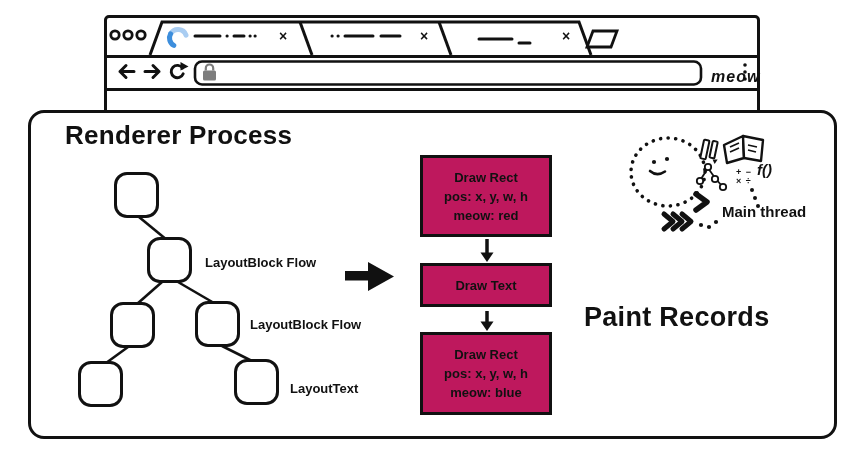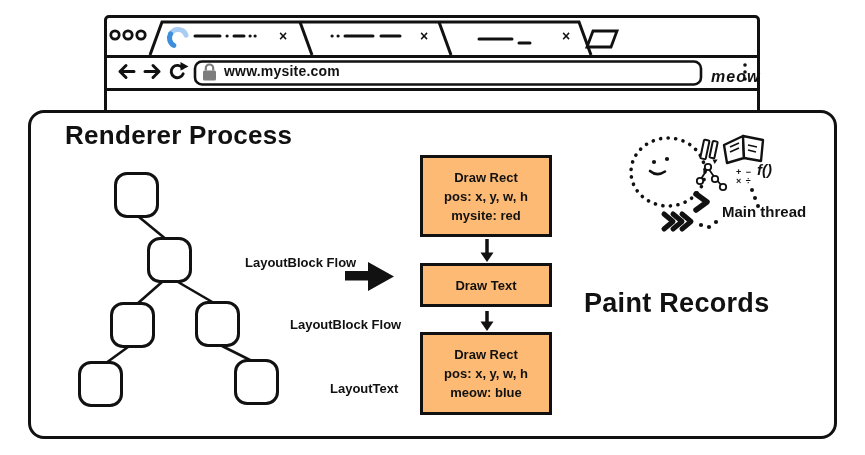--- a/index.html
+++ b/index.html
@@ -16,27 +16,27 @@
   #brand{left:604px;top:6px;font-size:16px;font-weight:700;font-style:italic;letter-spacing:1px;margin-top:44px;}
   #url-text{left:117px;top:45px;font-size:14px;font-weight:700;letter-spacing:.2px;}
   
   #panel{
     left:28px;top:110px;width:803px;height:323px;
     border:3.5px solid #111;border-radius:16px;background:#fff;z-index:2;
   }
   #overlay-svg{left:0;top:0;z-index:3;pointer-events:none;}
   .z4{z-index:4;}
   #renderer-title{left:57px;top:120px;font-size:26px;font-weight:700;letter-spacing:.3px;margin-left:8px;}
-  #paint-title{left:584px;top:288px;font-size:27px;font-weight:700;letter-spacing:.3px;}
+  #paint-title{left:584px;top:302px;font-size:27px;font-weight:700;letter-spacing:.3px;}
   .tree-node{
     width:39px;height:40px;border:3.5px solid #111;border-radius:13px;background:#fff;
   }
-  .tree-label{font-size:13px;font-weight:700;white-space:nowrap;margin-left:40px;}
+  .tree-label{font-size:13px;font-weight:700;white-space:nowrap;}
   .pbox{
-    border:3.5px solid #111;background:#fdba74;display:flex;flex-direction:column;
+    border:3.5px solid #111;background:#be185d;display:flex;flex-direction:column;
     align-items:center;justify-content:center;text-align:center;
   }
   .pbox span{font-size:13px;font-weight:700;line-height:19px;white-space:nowrap;}
   #main-thread-label{left:722px;top:203px;font-size:15px;font-weight:700;text-align:center;}
   #fn-label{left:757px;top:161px;font-size:15px;font-weight:700;font-style:italic;}
   .math{font-size:9px;font-weight:700;line-height:9px;letter-spacing:1px;}
   #math1{left:736px;top:168px;}
   #math2{left:736px;top:177px;}
 </style>
 </head>
@@ -112,21 +112,20 @@
       <path d="M 98.8,52.5 V 50.2 A 3.7 3.7 0 0 1 106.2,50.2 V 52.5" fill="none" stroke="#7d7d7d" stroke-width="2.2"></path>
     </g>
 
     <g fill="#111">
       <circle cx="638" cy="47" r="1.8"></circle>
         <circle cx="638" cy="54" r="1.8"></circle>
         <circle cx="638" cy="61" r="1.8"></circle>
     </g>
   </svg>
   <span id="brand" class="abs">meow</span>
-  <span id="url-text" class="abs">www.mysite.com</span>
 </div>
 
 <div id="panel" class="abs"></div>
 
 <svg id="overlay-svg" class="abs" width="865" height="455" viewBox="0 0 865 455">
 
   <g stroke="#111" stroke-width="2.6">
     <line x1="139" y1="217" x2="167" y2="240"></line>
     <line x1="162" y1="282" x2="137" y2="304"></line>
     <line x1="178" y1="282" x2="214" y2="303"></line>
@@ -207,21 +206,21 @@
 <div class="abs z4 tree-node" style="left:78px;top:361px;"></div>
 <div class="abs z4 tree-node" style="left:234px;top:359px;"></div>
 
 <span class="abs z4 tree-label" style="left:205px;top:255px;">LayoutBlock Flow</span>
 <span class="abs z4 tree-label" style="left:250px;top:317px;">LayoutBlock Flow</span>
 <span class="abs z4 tree-label" style="left:290px;top:381px;text-align:right;">LayoutText</span>
 
 <div class="abs z4 pbox" style="left:420px;top:155px;width:126px;height:76px;">
   <span>Draw Rect</span>
   <span>pos: x, y, w, h</span>
-  <span>mysite: red</span>
+  <span>meow: red</span>
 </div>
 <div class="abs z4 pbox" style="left:420px;top:263px;width:126px;height:38px;">
   <span>Draw Text</span>
 </div>
 <div class="abs z4 pbox" style="left:420px;top:332px;width:126px;height:77px;">
   <span>Draw Rect</span>
   <span>pos: x, y, w, h</span>
   <span>meow: blue</span>
 </div>
 

